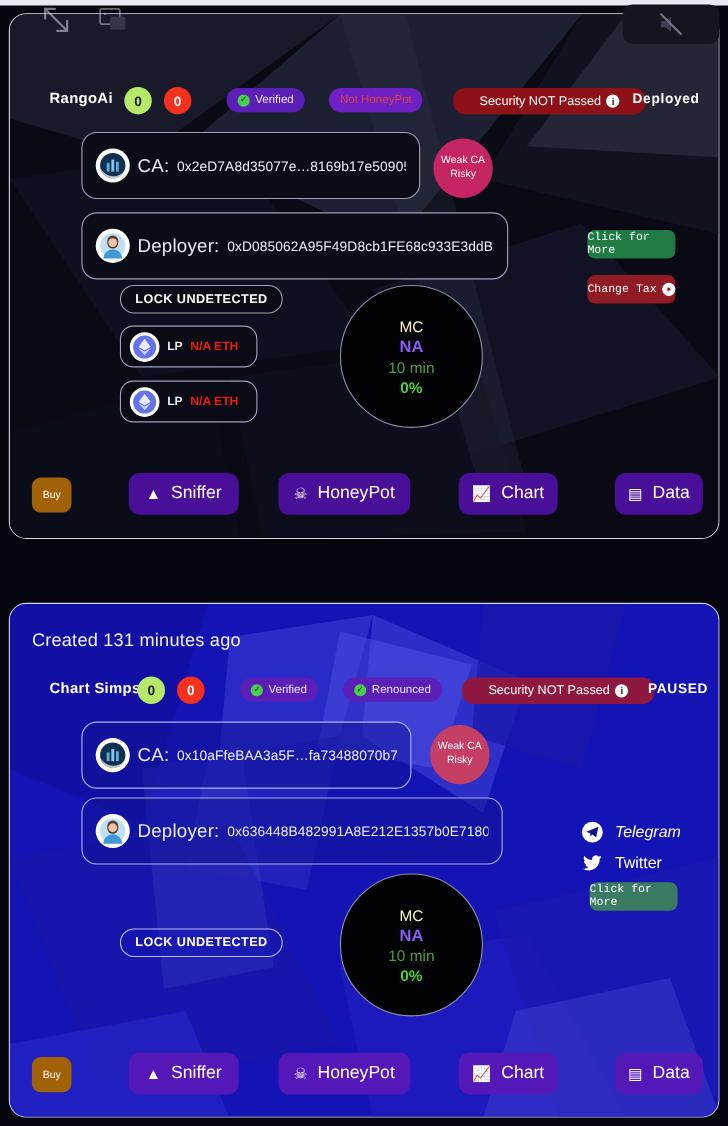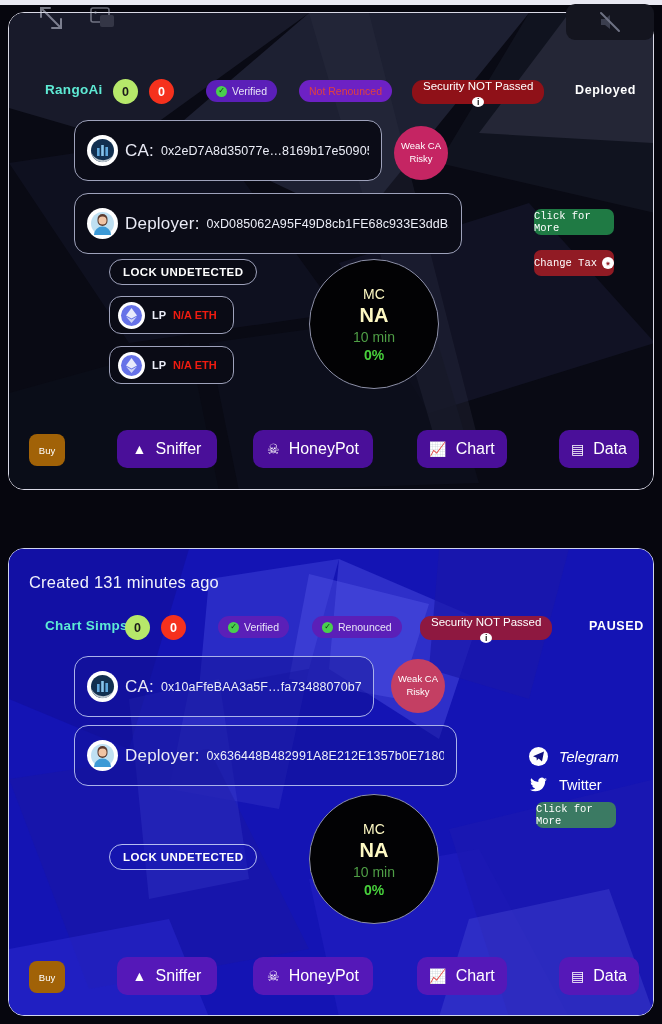--- a/index.html
+++ b/index.html
@@ -35,21 +35,21 @@
   .created {
     position: absolute; left: 20px; top: 24px;
     font-size: 16.5px; color: #e8e9f3; letter-spacing: .2px;
   }
   #card-2 .created { color: #f0f1fb; }
 
   
   .status-row { position: absolute; left: 20px; top: 66px; width: 610px; height: 26px; }
   .proj-name {
     position: absolute; left: 0; top: 3px;
-    font-size: 13.5px; font-weight: 700; color: #5eead4; letter-spacing: .3px; padding-left: 16px;
+    font-size: 13.5px; font-weight: 700; color: #ffffff; letter-spacing: .3px; padding-left: 16px;
   }
   .score {
     position: absolute; top: 0; width: 25px; height: 25px; border-radius: 50%;
     display: flex; align-items: center; justify-content: center;
     font-size: 12.5px; font-weight: 700; color: #1a1a1a;
   }
   .score.green { background: #b6e86a; }
   .score.red { background: #f5311d; color: #fff; }
 
   .pill {
@@ -58,21 +58,21 @@
     padding: 0 10px; font-size: 10.5px; white-space: nowrap;
   }
   .pill.verified { background: #5b1fb8; color: #e7e3f7; }
   .pill.renounce-bad { background: #6d21c4; color: #e0413f; }
   .pill.renounce-ok { background: #5b1fb8; color: #e7e3f7; }
   .dot-check {
     width: 11px; height: 11px; border-radius: 50%; background: #49cf4e;
     display: flex; align-items: center; justify-content: center;
     font-size: 8px; color: #0c2b0d; line-height: 1;
   }
-  .pill.security { border-radius: 11px; height: 24px; padding: 0 11px; font-size: 11.5px; color: #fff; flex-direction: column; }
+  .pill.security { border-radius: 11px; height: 24px; padding: 0 24px; font-size: 11.5px; color: #fff; }
   #card-1 .pill.security { background: #8f1118; }
   #card-2 .pill.security { background: #8e1840; }
   .info-dot {
     width: 12px; height: 12px; border-radius: 50%; background: #fff; color: #222;
     font-size: 9px; font-weight: 700; display: flex; align-items: center; justify-content: center;
   }
   .deploy-state {
     position: absolute; top: 4px; font-size: 12.5px; font-weight: 700;
     color: #fff; letter-spacing: .6px;
   }
@@ -129,21 +129,21 @@
   .lp-value { font-size: 11px; font-weight: 700; color: #f01b10; }
 
   
   .mc-circle {
     position: absolute; width: 130px; height: 130px; border-radius: 50%;
     background: #020204; border: 1px solid #8d90a8;
     display: flex; flex-direction: column; align-items: center; justify-content: center;
     gap: 2px;
   }
   .mc-l1 { font-size: 14px; color: #fef9c3; }
-  .mc-l2 { font-size: 20px; font-weight: 700; color: #fef9c3; }
+  .mc-l2 { font-size: 15px; font-weight: 700; color: #8b5cf6; }
   .mc-l3 { font-size: 14px; color: #4f9e46; }
   .mc-l4 { font-size: 14px; font-weight: 700; color: #48d13c; }
 
   
   .act-btn {
     position: absolute; border-radius: 7px; display: flex; align-items: center;
     justify-content: center; gap: 5px; font-size: 10.5px; color: #fff; font-family: Liberation Mono, monospace;
   }
   .act-green { background: #1f7a44; width: 80px; height: 26px; }
   .act-green2 { background: #3b7a63; width: 80px; height: 26px; }
@@ -227,21 +227,21 @@
 
       <div class="status-row">
         <div class="proj-name">RangoAi</div>
         <div class="score green" style="left:84px">0</div>
         <div class="score red" style="left:120px">0</div>
         <div class="pill verified" style="left:177px">
           <span class="dot-check">✓</span>
           <span>Verified</span>
         </div>
         <div class="pill renounce-bad" style="left:270px">
-          <span>Not Renounced</span>
+          <span>Not HoneyPot</span>
         </div>
         <div class="pill security" style="left:383px">
           <span>Security NOT Passed</span>
           <span class="info-dot">i</span>
         </div>
         <div class="deploy-state" style="left:546px">Deployed</div>
       </div>
 
       <div class="addr-row" style="left:65px; top:107px; width:308px;">
         <span class="addr-avatar">

